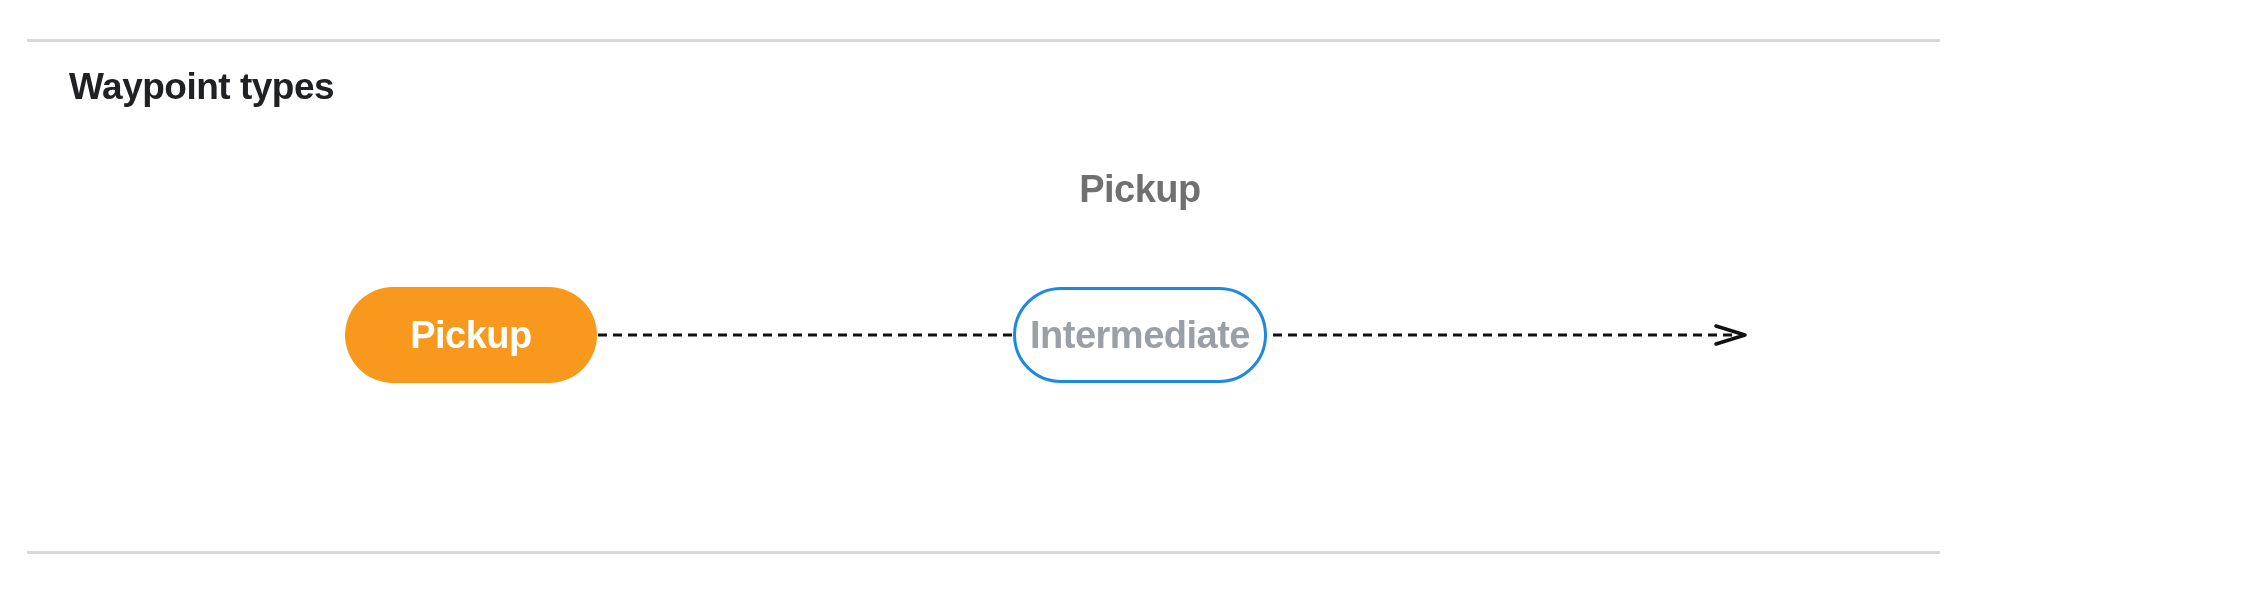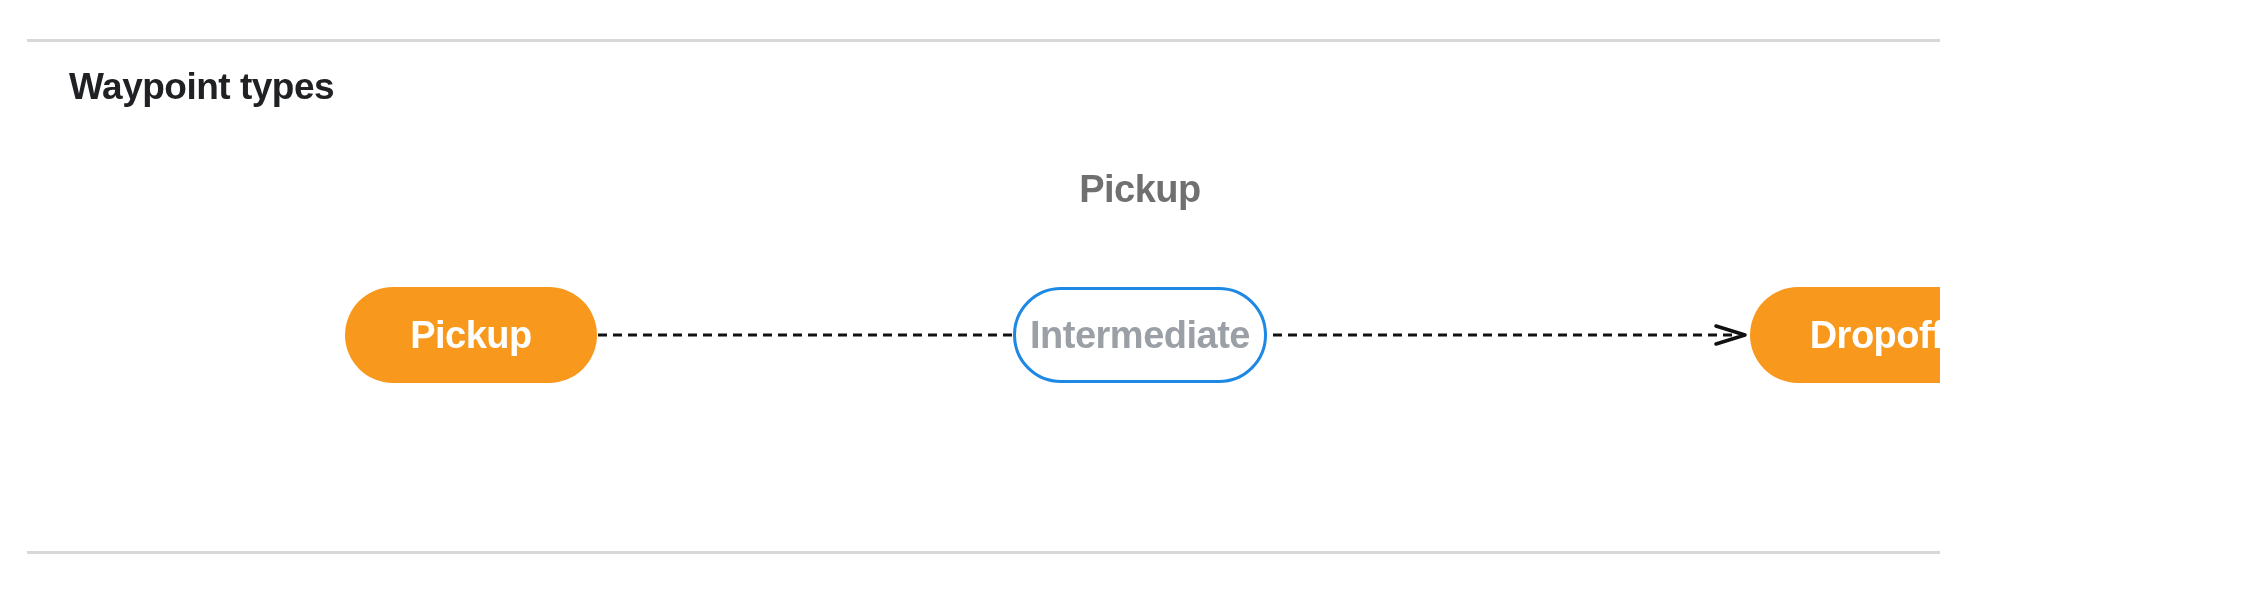--- a/index.html
+++ b/index.html
@@ -97,17 +97,16 @@
 
   <svg class="edge-svg" viewBox="0 0 2245 592">
     <line x1="598" y1="335" x2="1738" y2="335" stroke="#111111" stroke-width="3" stroke-dasharray="9 6"></line>
     <polyline points="1716,326 1745,335 1716,344" fill="none" stroke="#111111" stroke-width="3.5" stroke-linecap="round" stroke-linejoin="round"></polyline>
   </svg>
 
   <div class="node intermediate">Intermediate</div>
 
   <div class="node terminal pickup">Pickup</div>
 
-  <div class="node terminal dropoff">Dropoff</div>
 
   <div class="divider bottom"></div>
 
 </div>
 
 </body></html>

